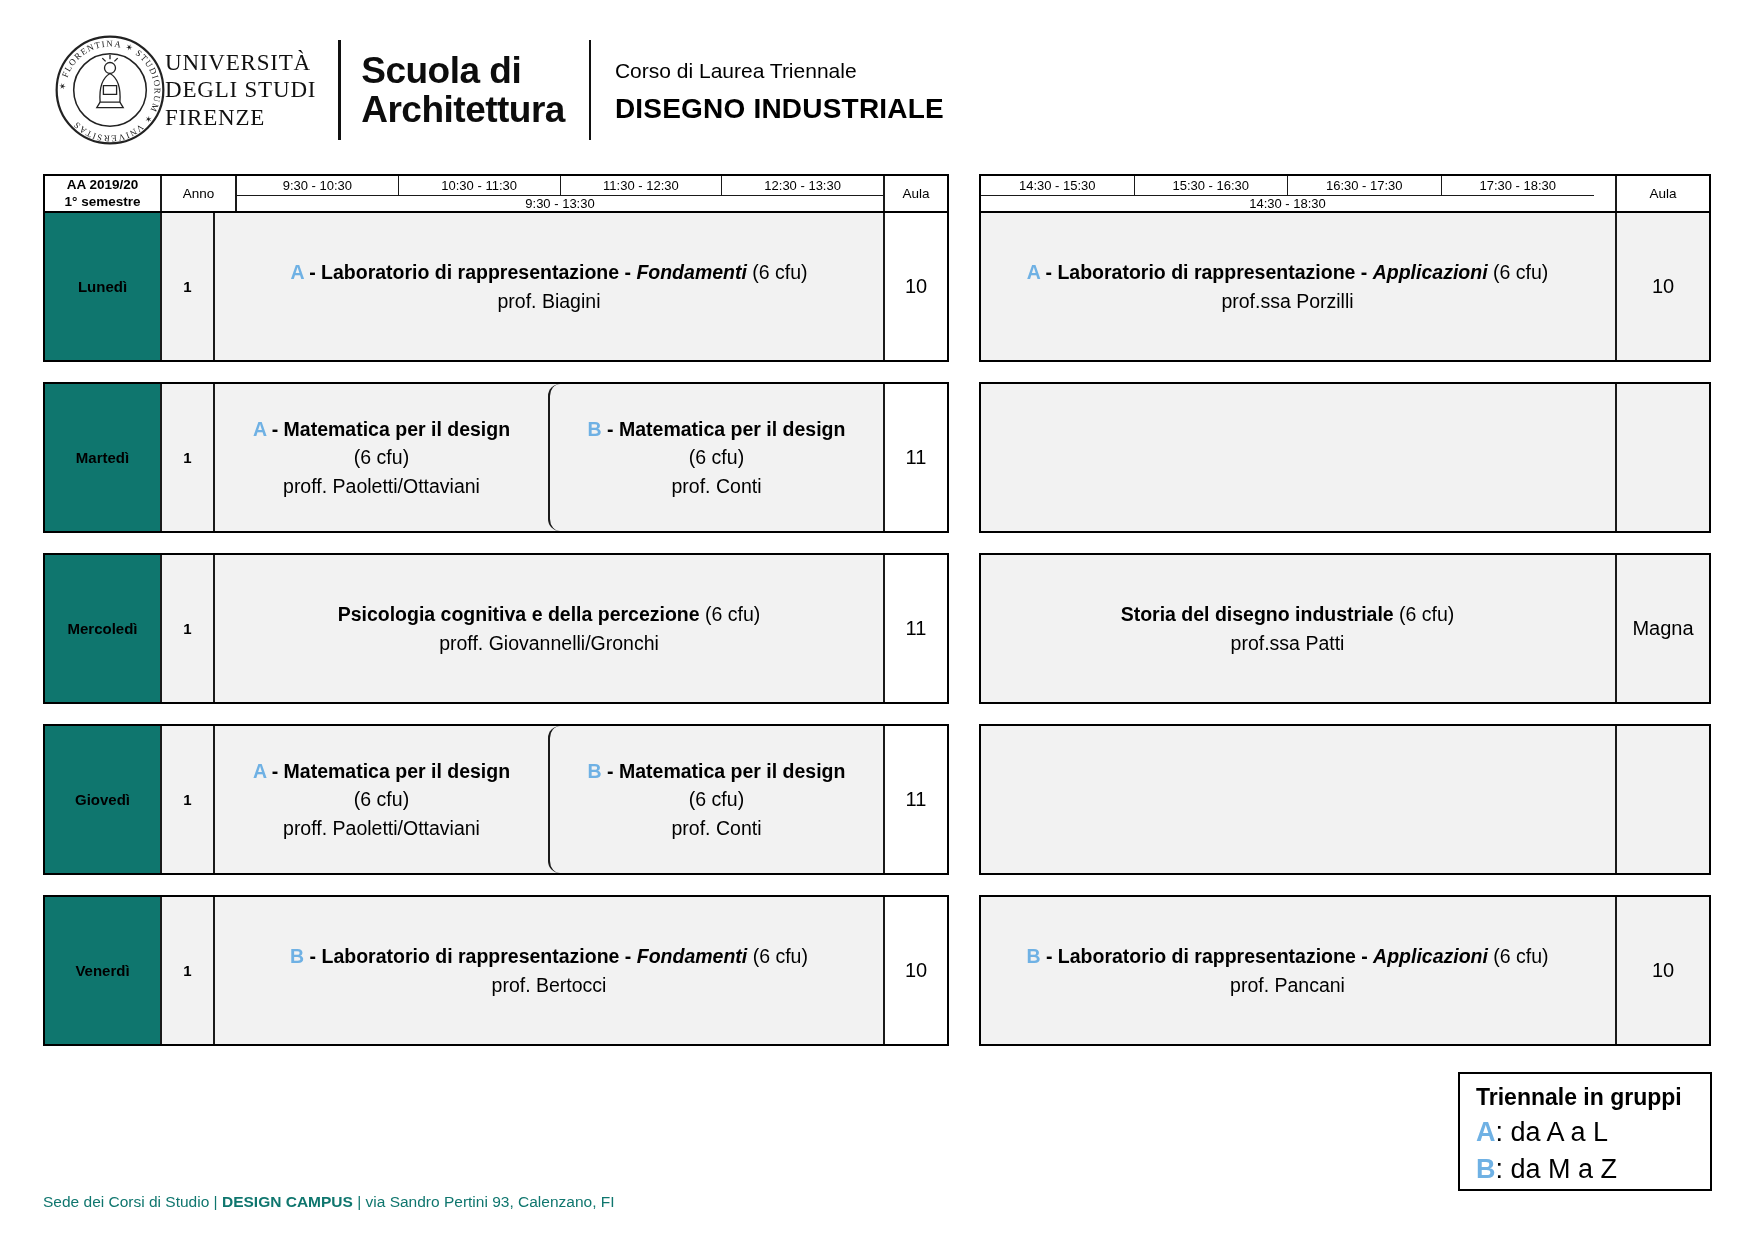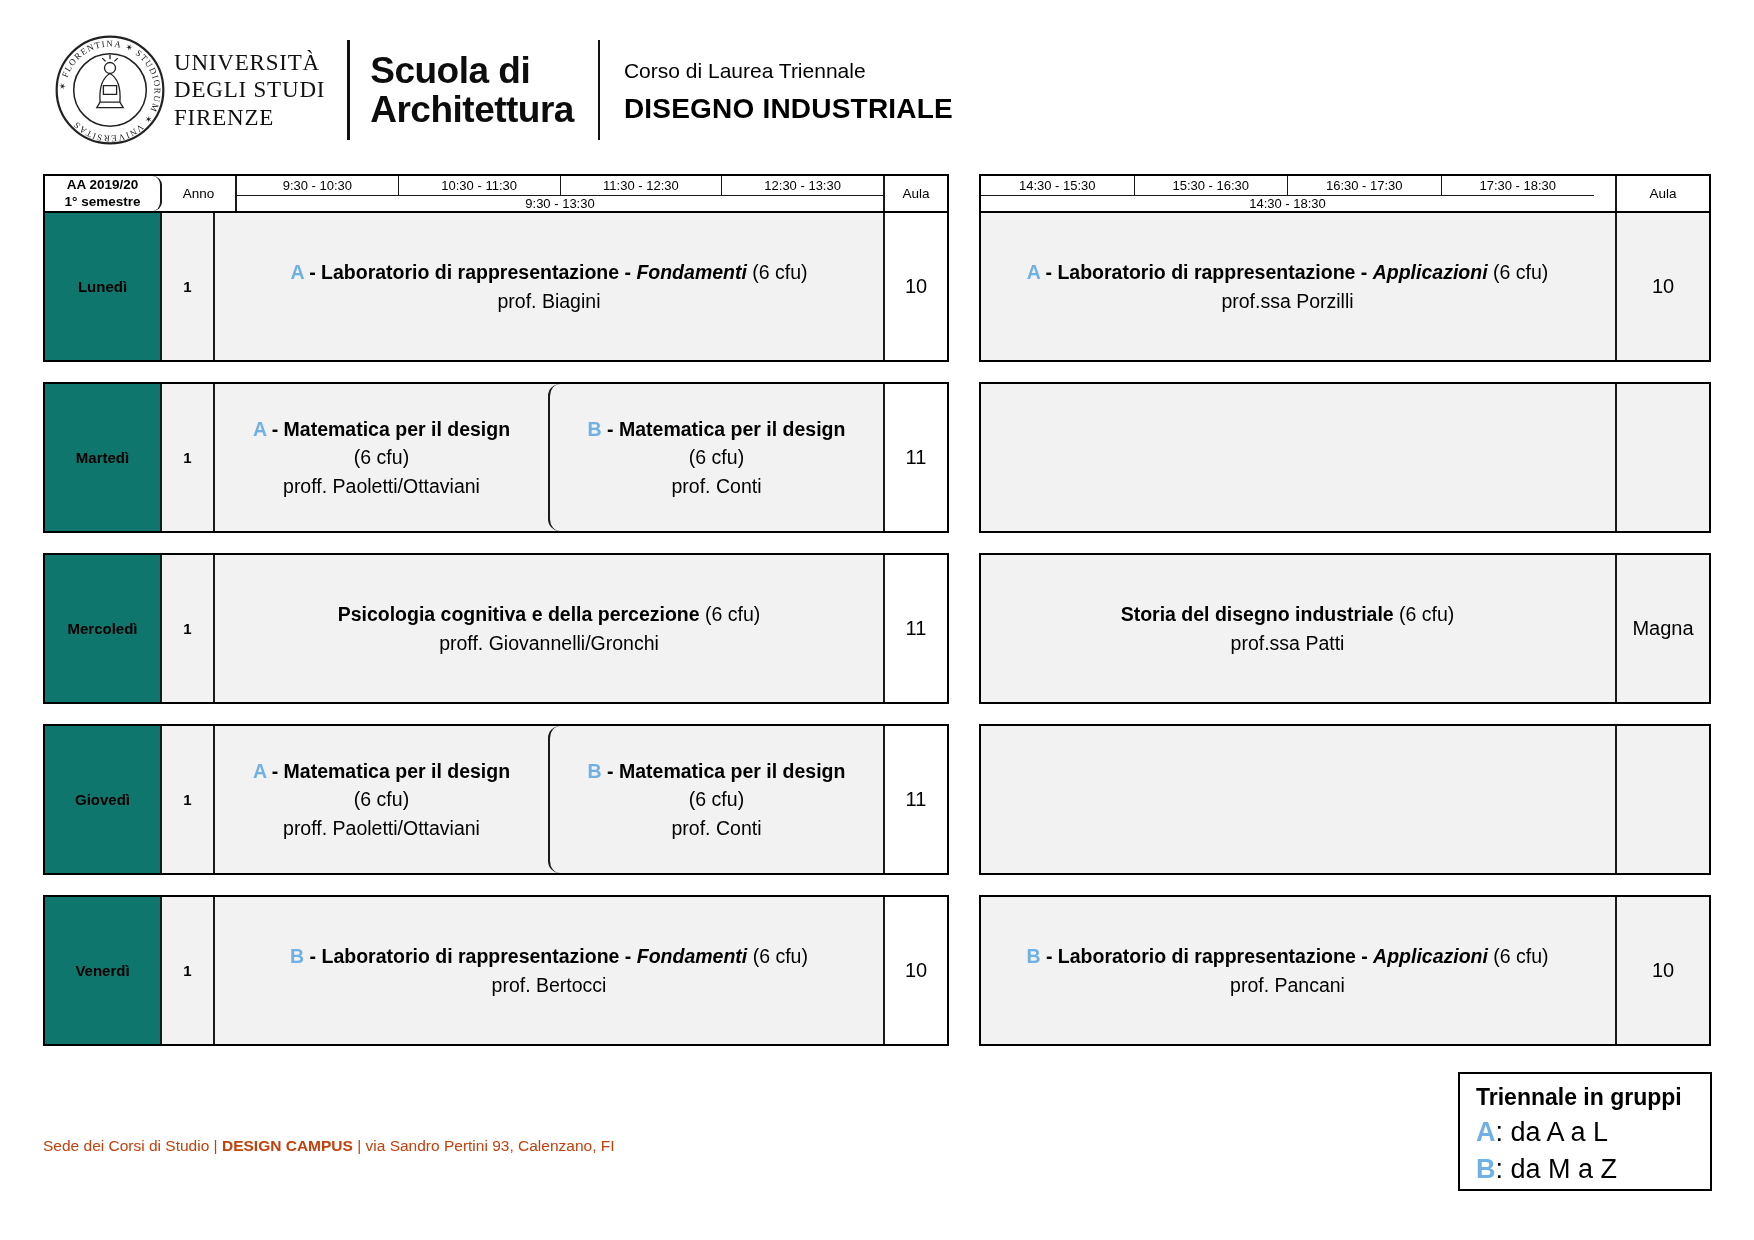--- a/index.html
+++ b/index.html
@@ -7,42 +7,42 @@
   body {
     width:1754px; height:1240px; position:relative; overflow:hidden;
     font-family:"Liberation Sans","DejaVu Sans",sans-serif; color:#000;
   }
   :root { --blue:#6FB1E4; --gray:#F2F2F2; --bd:#1a1a1a; }
 
   
   .logo-row { position:absolute; left:55px; top:30px; height:120px; display:flex; align-items:center; }
   .seal { width:110px; height:110px; flex:0 0 auto; }
   .univ-text {
-    margin-left:9px; font-family:"Liberation Serif","DejaVu Serif",serif;
+    margin-left:0; font-family:"Liberation Serif","DejaVu Serif",serif;
     font-size:23px; line-height:1.2; letter-spacing:0.8px; color:#111;
   }
   .vdiv1 { width:3px; height:100px; background:#111; margin:0 20px 0 22px; }
   .vdiv2 { width:2px; height:100px; background:#111; margin:0 24px; }
   .school-text { font-size:37px; font-weight:bold; line-height:1.06; letter-spacing:-0.5px; color:#0d0d0d; }
   .course-block { padding-top:4px; }
   .course-type { font-size:21px; margin-bottom:10px; }
   .course-name { font-size:28px; font-weight:bold; letter-spacing:0.2px; }
 
   
   .tt { position:absolute; left:43px; top:174px; width:1668px; }
   .band { display:flex; }
   .tbl { display:flex; border:2px solid #000; background:var(--gray); }
   .tbl.left  { width:906px; }
   .tbl.right { width:732px;gap:21px; }
   .gapcol { width:30px; flex:0 0 auto; }
 
   
   .header-band .tbl { border-bottom:none; background:#fff; height:37px; }
   .corner { width:117px; border-right:2px solid var(--bd); display:flex; flex-direction:column;
-            align-items:center; justify-content:center; font-weight:bold; font-size:13.5px; line-height:1.25;border-radius:9px; }
+            align-items:center; justify-content:center; font-weight:bold; font-size:13.5px; line-height:1.25; }
   .anno-h { width:75px; border-right:2px solid var(--bd); display:flex; align-items:center; justify-content:center; font-size:13.5px; }
   .times { flex:1; display:flex; flex-direction:column; }
   .trow { display:flex; height:19px; }
   .tcell { flex:1; display:flex; align-items:center; justify-content:center; font-size:13px; border-left:1px solid var(--bd); }
   .tcell:first-child { border-left:none; }
   .tspan { flex:1; border-top:1px solid var(--bd); display:flex; align-items:center; justify-content:center; font-size:13px; }
   .aula-h { display:flex; align-items:center; justify-content:center; font-size:13.5px; border-left:2px solid var(--bd); }
   .tbl.left  .aula-h { width:64px; }
   .tbl.right .aula-h { width:94px; }
 
@@ -64,21 +64,21 @@
   .p-bold-italic { font-weight:bold; font-style:italic; }
   .p-normal { font-weight:normal; }
 
   
   .legend { position:absolute; left:1458px; top:1072px; width:254px; height:119px;
             border:2px solid #000; padding:10px 16px 8px 16px; background:#fff; }
   .legend-title { font-size:23px; font-weight:bold; margin-bottom:3px; }
   .legend-line { font-size:27px; line-height:1.38; }
 
   
-  .footer { position:absolute; left:43px; top:1137px; font-size:15.5px; color:#c2410c; }
+  .footer { position:absolute; left:43px; top:1193px; font-size:15.5px; color:#0f766e; }
   .footer b { font-weight:bold; }
 </style>
 </head>
 <body>
 
 <div class="logo-row">
   <svg class="seal" viewBox="0 0 100 100" aria-hidden="true">
     <circle cx="50" cy="50" r="48.5" fill="none" stroke="#222" stroke-width="2"></circle>
     <circle cx="50" cy="50" r="33" fill="none" stroke="#222" stroke-width="1.4"></circle>
     <path id="sealpath" d="M 9.5,50 A 40.5,40.5 0 1 1 9.49,50.6" fill="none"></path>

